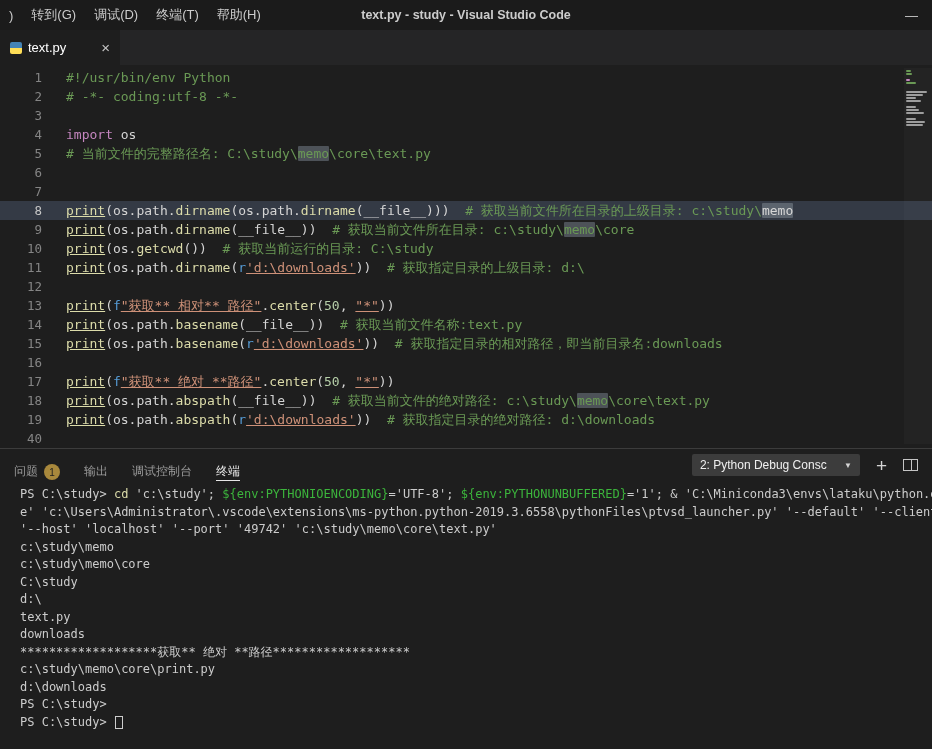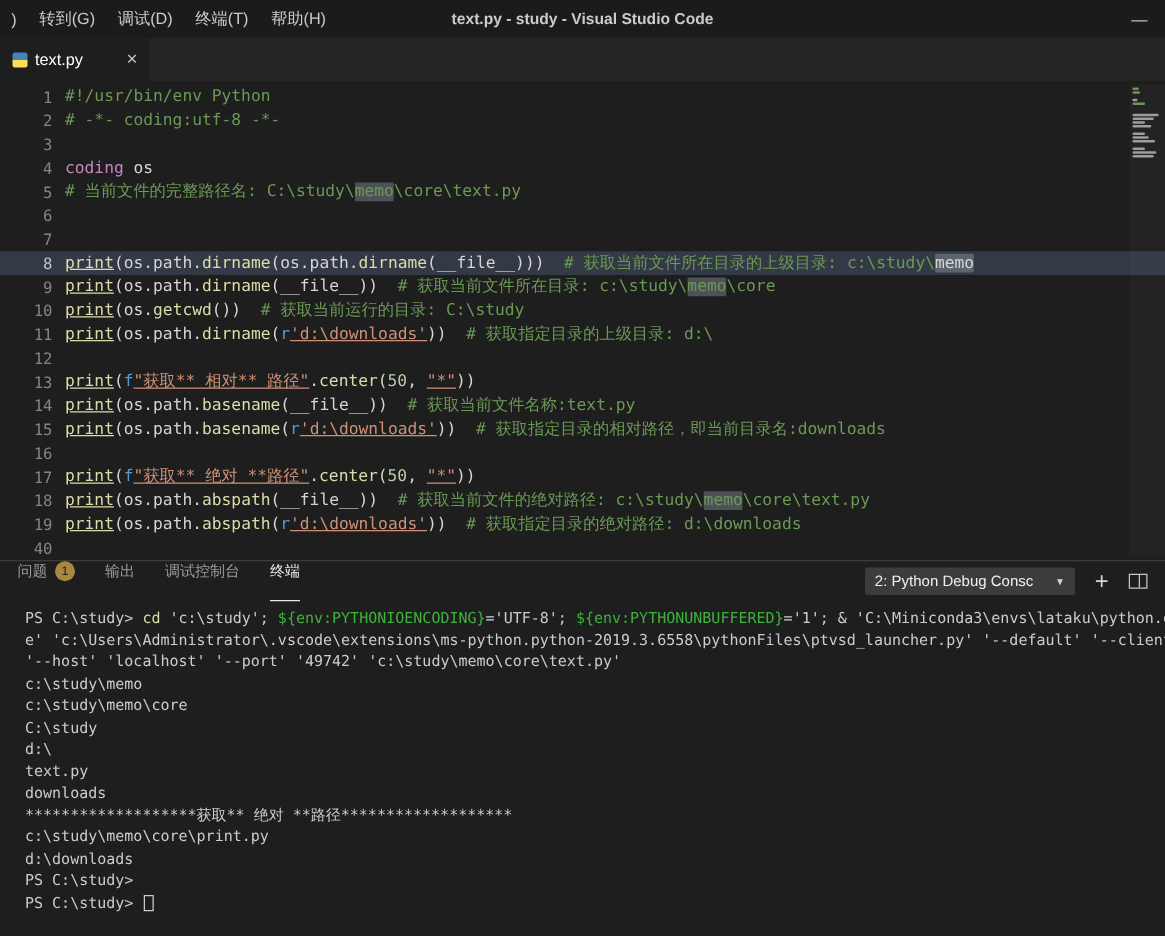--- a/index.html
+++ b/index.html
@@ -39,21 +39,21 @@
   .tab-close { color: #c5c5c5; font-size: 15px; line-height: 1; cursor: pointer; }
 
   
   .editor {
     height: 383px; flex: none; position: relative; overflow: hidden;
     background: var(--bg); padding-top: 3px;
     font-family: "DejaVu Sans Mono", "Liberation Mono", monospace; font-size: 13px;
   }
   .line { height: 19px; line-height: 19px; display: flex; white-space: pre; }
   .ln { width: 42px; flex: none; text-align: right; color: var(--gutter); font-size: 12.5px; }
-  .code { margin-left: 10px; white-space: pre; color: var(--plain); }
+  .code { margin-left: 24px; white-space: pre; color: var(--plain); }
   .hl-line { background: var(--hl-line); }
   .hl-line .ln { color: #c6c6c6; }
   .tok-plain   { color: var(--plain); }
   .tok-kw      { color: var(--keyword); }
   .tok-func    { color: var(--func); }
   .tok-print   { color: var(--func); text-decoration: underline; }
   .tok-comment { color: var(--comment); }
   .tok-str     { color: var(--string); text-decoration: underline; }
   .tok-prefix  { color: var(--prefix); }
   .tok-num     { color: var(--number); }
@@ -65,21 +65,21 @@
     background: rgba(255,255,255,0.025); padding: 2px 2px;
   }
   .mm-row { height: 2px; margin-bottom: 1px; }
   .mm-row i { display: block; height: 2px; border-radius: 1px; }
 
   
   .panel { flex: none; border-top: 1px solid #3c3c3c; background: var(--bg); }
   .panel-header { height: 32px; display: flex; align-items: center; padding: 0 14px; }
   .panel-tabs { display: flex; align-items: center; gap: 24px; height: 100%; }
   .panel-tab {
-    height: 100%; display: flex; align-items: flex-start; gap: 6px;
+    height: 100%; display: flex; align-items: flex-end; gap: 6px;
     font-size: 12px; color: var(--panel-fg); cursor: pointer;
     border-bottom: 1px solid transparent;
   }
   .panel-tab.active { color: var(--panel-fg-active); border-bottom-color: var(--panel-fg-active); }
   .badge {
     width: 16px; height: 16px; border-radius: 50%;
     background: var(--badge-bg); color: var(--badge-fg);
     font-size: 10px; display: flex; align-items: center; justify-content: center;
   }
   .panel-actions { margin-left: auto; display: flex; align-items: center; gap: 16px; }
@@ -133,21 +133,21 @@
       <span class="tab-label">text.py</span>
       <span class="tab-close">×</span>
     </div>
   </div>
 
   <div class="editor">
     <div id="editor-lines">
         <div class="line"><span class="ln">1</span><span class="code"><span class="tok-comment">#!/usr/bin/env Python</span></span></div>
         <div class="line"><span class="ln">2</span><span class="code"><span class="tok-comment"># -*- coding:utf-8 -*-</span></span></div>
         <div class="line"><span class="ln">3</span><span class="code"></span></div>
-        <div class="line"><span class="ln">4</span><span class="code"><span class="tok-kw">coding</span><span class="tok-plain"> os</span></span></div>
+        <div class="line"><span class="ln">4</span><span class="code"><span class="tok-kw">import</span><span class="tok-plain"> os</span></span></div>
         <div class="line"><span class="ln">5</span><span class="code"><span class="tok-comment"># 当前文件的完整路径名: C:\study\</span><span class="tok-hl">memo</span><span class="tok-comment">\core\text.py</span></span></div>
         <div class="line"><span class="ln">6</span><span class="code"></span></div>
         <div class="line"><span class="ln">7</span><span class="code"></span></div>
         <div class="line hl-line"><span class="ln">8</span><span class="code"><span class="tok-print">print</span><span class="tok-plain">(os.path.</span><span class="tok-func">dirname</span><span class="tok-plain">(os.path.</span><span class="tok-func">dirname</span><span class="tok-plain">(__file__)))</span><span class="tok-comment">  # 获取当前文件所在目录的上级目录: c:\study\</span><span class="tok-hlsel">memo</span></span></div>
         <div class="line"><span class="ln">9</span><span class="code"><span class="tok-print">print</span><span class="tok-plain">(os.path.</span><span class="tok-func">dirname</span><span class="tok-plain">(__file__))</span><span class="tok-comment">  # 获取当前文件所在目录: c:\study\</span><span class="tok-hl">memo</span><span class="tok-comment">\core</span></span></div>
         <div class="line"><span class="ln">10</span><span class="code"><span class="tok-print">print</span><span class="tok-plain">(os.</span><span class="tok-func">getcwd</span><span class="tok-plain">())</span><span class="tok-comment">  # 获取当前运行的目录: C:\study</span></span></div>
         <div class="line"><span class="ln">11</span><span class="code"><span class="tok-print">print</span><span class="tok-plain">(os.path.</span><span class="tok-func">dirname</span><span class="tok-plain">(</span><span class="tok-prefix">r</span><span class="tok-str">'d:\downloads'</span><span class="tok-plain">))</span><span class="tok-comment">  # 获取指定目录的上级目录: d:\</span></span></div>
         <div class="line"><span class="ln">12</span><span class="code"></span></div>
         <div class="line"><span class="ln">13</span><span class="code"><span class="tok-print">print</span><span class="tok-plain">(</span><span class="tok-prefix">f</span><span class="tok-str">"获取** 相对** 路径"</span><span class="tok-plain">.</span><span class="tok-func">center</span><span class="tok-plain">(</span><span class="tok-num">50</span><span class="tok-plain">, </span><span class="tok-str">"*"</span><span class="tok-plain">))</span></span></div>
         <div class="line"><span class="ln">14</span><span class="code"><span class="tok-print">print</span><span class="tok-plain">(os.path.</span><span class="tok-func">basename</span><span class="tok-plain">(__file__))</span><span class="tok-comment">  # 获取当前文件名称:text.py</span></span></div>

